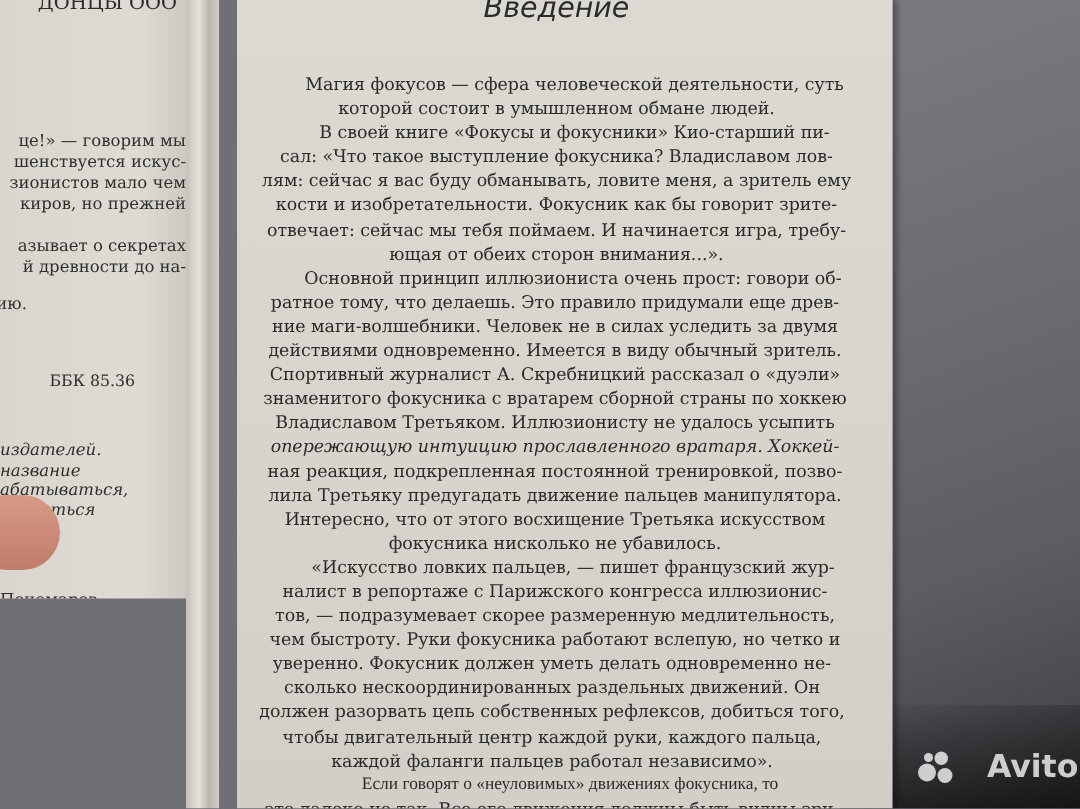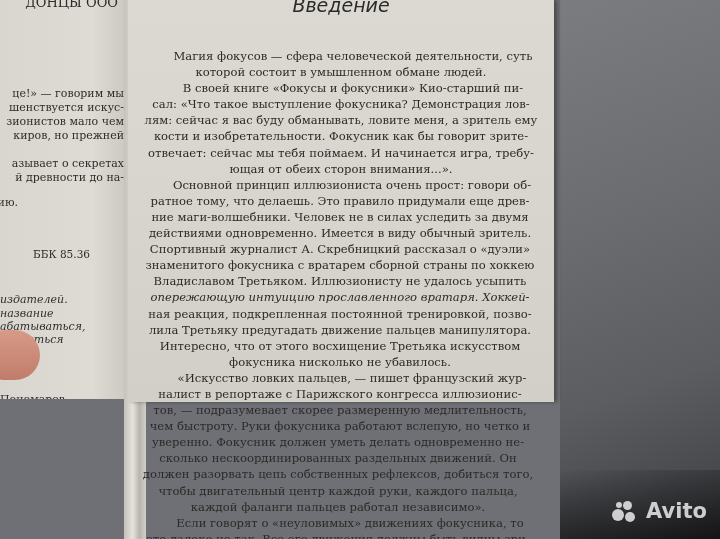--- a/index.html
+++ b/index.html
@@ -19,23 +19,24 @@
   .left-page {
     position: absolute; left: 0; top: 0; width: 132px; height: 399px;
     background: linear-gradient(90deg, #d9d6cf 0%, #dedbd4 70%, #c9c6bf 100%);
     overflow: hidden;
   }
   .gutter {
     position: absolute; left: 124px; top: 0; width: 22px; height: 539px;
     background: linear-gradient(90deg, #c4c1ba 0%, #e6e3dc 40%, #b8b5ae 70%, #d2cfc8 100%);
   }
   .right-page {
-    position: absolute; left: 128px; top: 0; width: 426px; height: 402px;
+    position: absolute; left: 158px; top: 0; width: 426px; height: 539px;
     background: linear-gradient(180deg, #dcd9d2 0%, #d8d5ce 50%, #d2cfc8 100%);
     box-shadow: 3px 0 4px rgba(0,0,0,0.35);
+    padding-left: 11px;
   }
   .left-text {
     position: absolute; color: #2e2d2b; font-size: 11px; white-space: nowrap;
     line-height: 14.5px; right: 8px; text-align: right;
   }
   .left-italic { font-style: italic; }
   .chapter-title {
     position: absolute; top: -6px; left: 0; width: 426px; text-align: center;
     font-family: "DejaVu Sans", sans-serif; font-style: italic;
     font-size: 19px; color: #2a2a2a;
@@ -53,21 +54,21 @@
   .finger2 {
     position: absolute; left: -15px; top: 440px; width: 55px; height: 60px;
     border-radius: 28px; background: linear-gradient(180deg, #e0a090, #c98474);
   }
   .nail {
     position: absolute; left: 8px; top: 445px; width: 32px; height: 40px;
     border-radius: 16px; background: #e8a597;
   }
   .watermark {
     position: absolute; left: 612px; top: 499px; display: flex; align-items: center;
-    gap: 8px; color: rgba(235,235,235,0.85);
+    gap: 20px; color: rgba(235,235,235,0.85);
     font-family: "DejaVu Sans", sans-serif; font-weight: bold; font-size: 21px; justify-content: space-between;
   }
   .dots { position: relative; width: 26px; height: 22px; }
   .dot { position: absolute; border-radius: 50%; background: rgba(235,235,235,0.85); }
 </style>
 </head>
 <body>
 
 <div class="surface"></div>
 <div class="surface-dark"></div>
@@ -102,21 +103,21 @@
 </div>
 
 <div class="gutter"></div>
 
 <div class="right-page">
   <div class="chapter-title">Введение</div>
   <div class="body-text" id="body-text">
       <span class="line para">Магия фокусов — сфера человеческой деятельности, суть</span>
       <span class="line">которой состоит в умышленном обмане людей.</span>
       <span class="line para">В своей книге «Фокусы и фокусники» Кио-старший пи-</span>
-      <span class="line">сал: «Что такое выступление фокусника? Демонстрация лов-</span>
+      <span class="line">сал: «Что такое выступление фокусника? Владиславом лов-</span>
       <span class="line">лям: сейчас я вас буду обманывать, ловите меня, а зритель ему</span>
       <span class="line">кости и изобретательности. Фокусник как бы говорит зрите-</span>
       <span class="line">отвечает: сейчас мы тебя поймаем. И начинается игра, требу-</span>
       <span class="line">ющая от обеих сторон внимания...».</span>
       <span class="line para" style="margin-left: -2px;">Основной принцип иллюзиониста очень прост: говори об-</span>
       <span class="line" style="margin-left: -2px;">ратное тому, что делаешь. Это правило придумали еще древ-</span>
       <span class="line" style="margin-left: -2px;">ние маги-волшебники. Человек не в силах уследить за двумя</span>
       <span class="line" style="margin-left: -2px;">действиями одновременно. Имеется в виду обычный зритель.</span>
       <span class="line" style="margin-left: -2px;">Спортивный журналист А. Скребницкий рассказал о «дуэли»</span>
       <span class="line" style="margin-left: -2px;">знаменитого фокусника с вратарем сборной страны по хоккею</span>
@@ -128,21 +129,21 @@
       <span class="line" style="margin-left: -2px;">фокусника нисколько не убавилось.</span>
       <span class="line para" style="margin-left: -2px;">«Искусство ловких пальцев, — пишет французский жур-</span>
       <span class="line" style="margin-left: -2px;">налист в репортаже с Парижского конгресса иллюзионис-</span>
       <span class="line" style="margin-left: -2px;">тов, — подразумевает скорее размеренную медлительность,</span>
       <span class="line" style="margin-left: -2px;">чем быстроту. Руки фокусника работают вслепую, но четко и</span>
       <span class="line" style="margin-left: -6px;">уверенно. Фокусник должен уметь делать одновременно не-</span>
       <span class="line" style="margin-left: -6px;">сколько нескоординированных раздельных движений. Он</span>
       <span class="line" style="margin-left: -6px;">должен разорвать цепь собственных рефлексов, добиться того,</span>
       <span class="line" style="margin-left: -6px;">чтобы двигательный центр каждой руки, каждого пальца,</span>
       <span class="line" style="margin-left: -6px;">каждой фаланги пальцев работал независимо».</span>
-      <span class="line para" style="margin-left: -6px;">Если говорят о «неуловимых» движениях фокусника, то</span>
+      <span class="line para" style="margin-left: -6px; font-family: Liberation Serif, serif;">Если говорят о «неуловимых» движениях фокусника, то</span>
       <span class="line" style="margin-left: -6px;">это далеко не так. Все его движения должны быть видны зри-</span>
     </div>
 </div>
 
 <div class="watermark">
   <div class="dots">
     <span class="dot" style="left:0; top:9px; width:12px; height:12px;"></span>
     <span class="dot" style="left:11px; top:1px; width:9px; height:9px;"></span>
     <span class="dot" style="left:13px; top:12px; width:10px; height:10px;"></span>
     <span class="dot" style="left:4px; top:2px; width:6px; height:6px;"></span>

